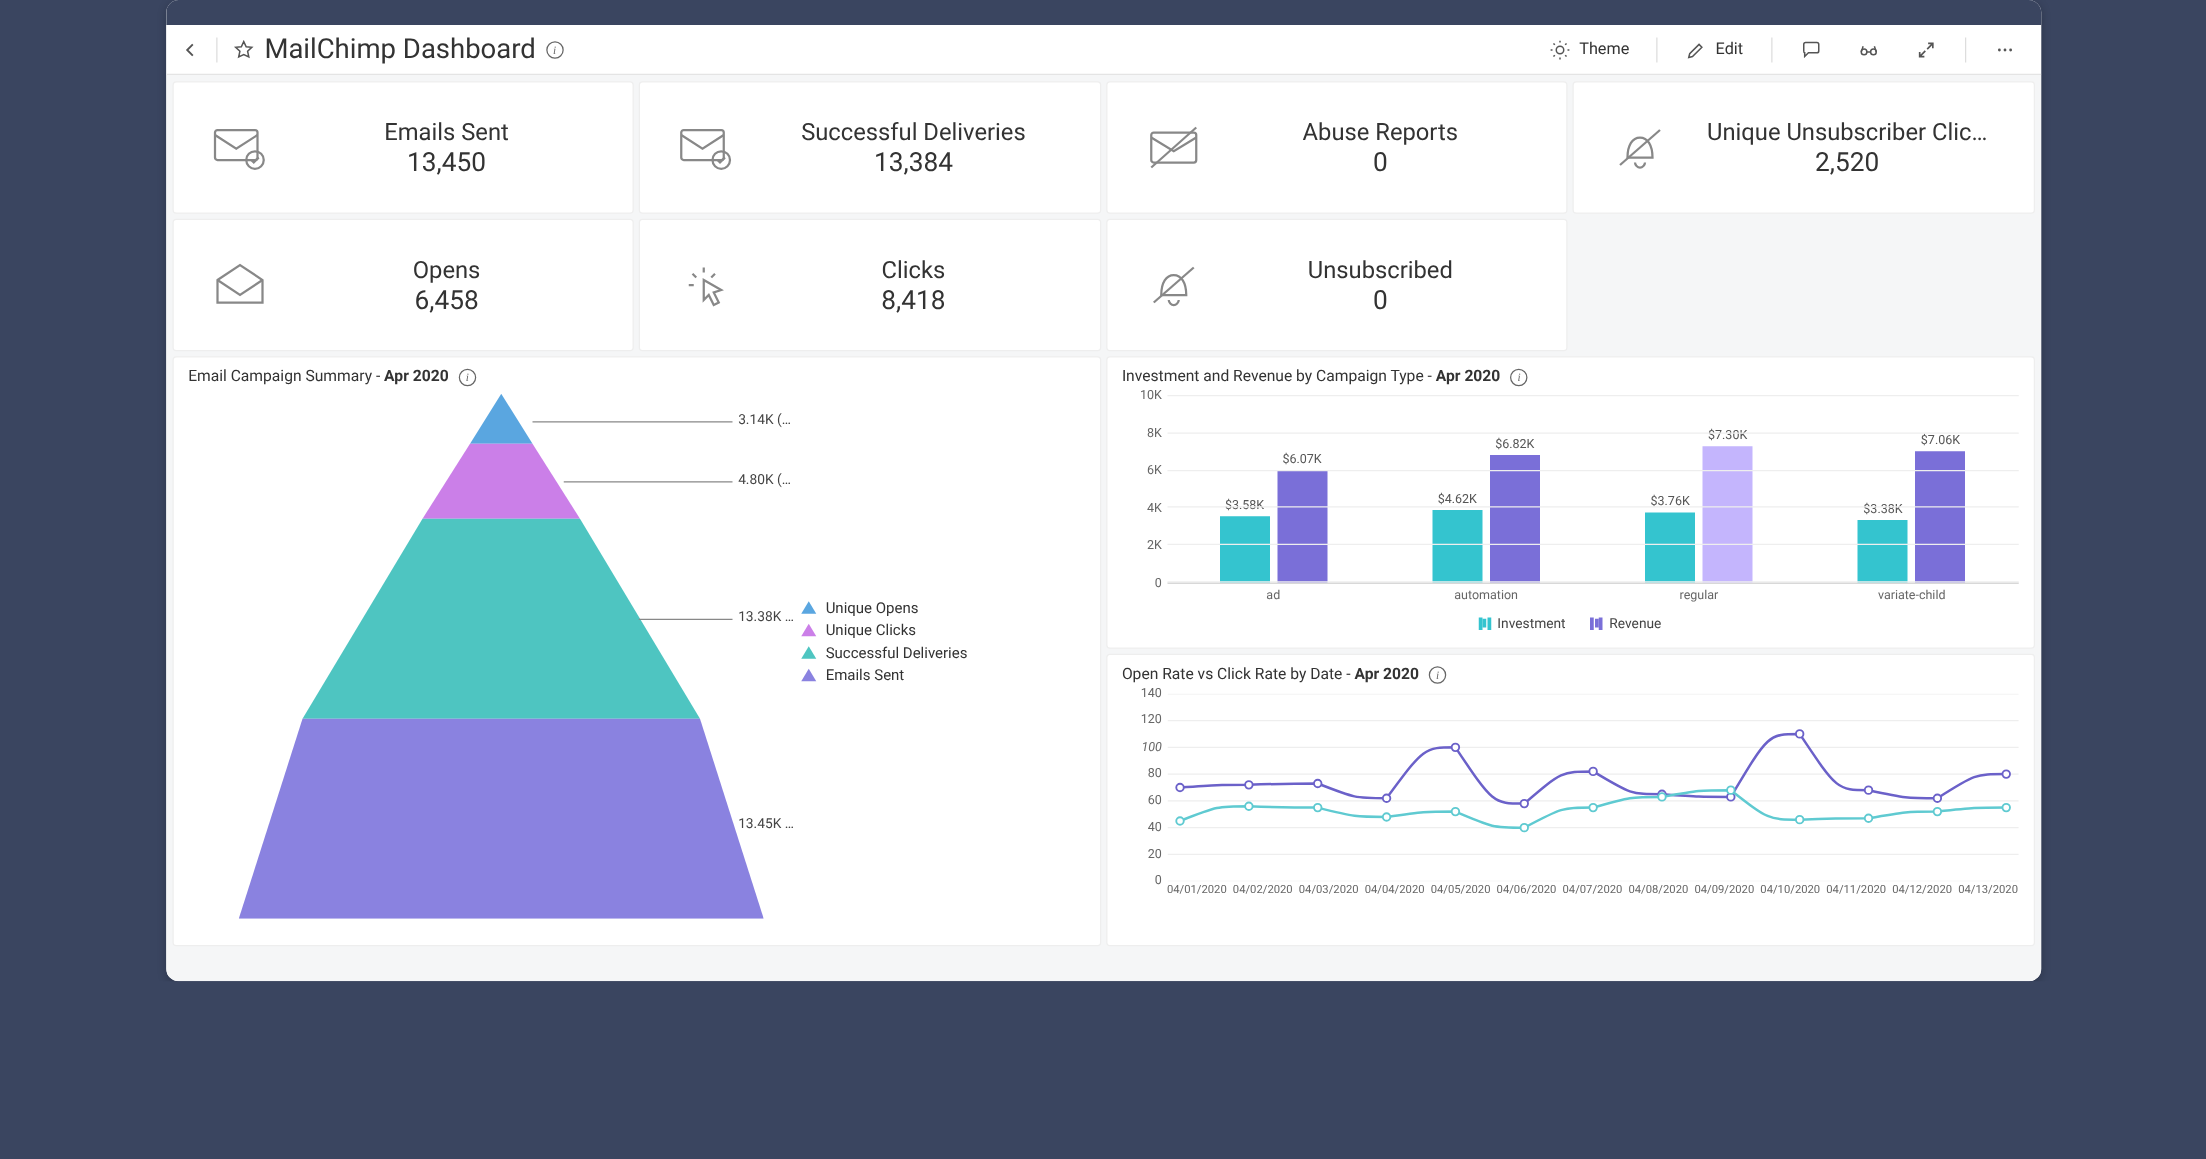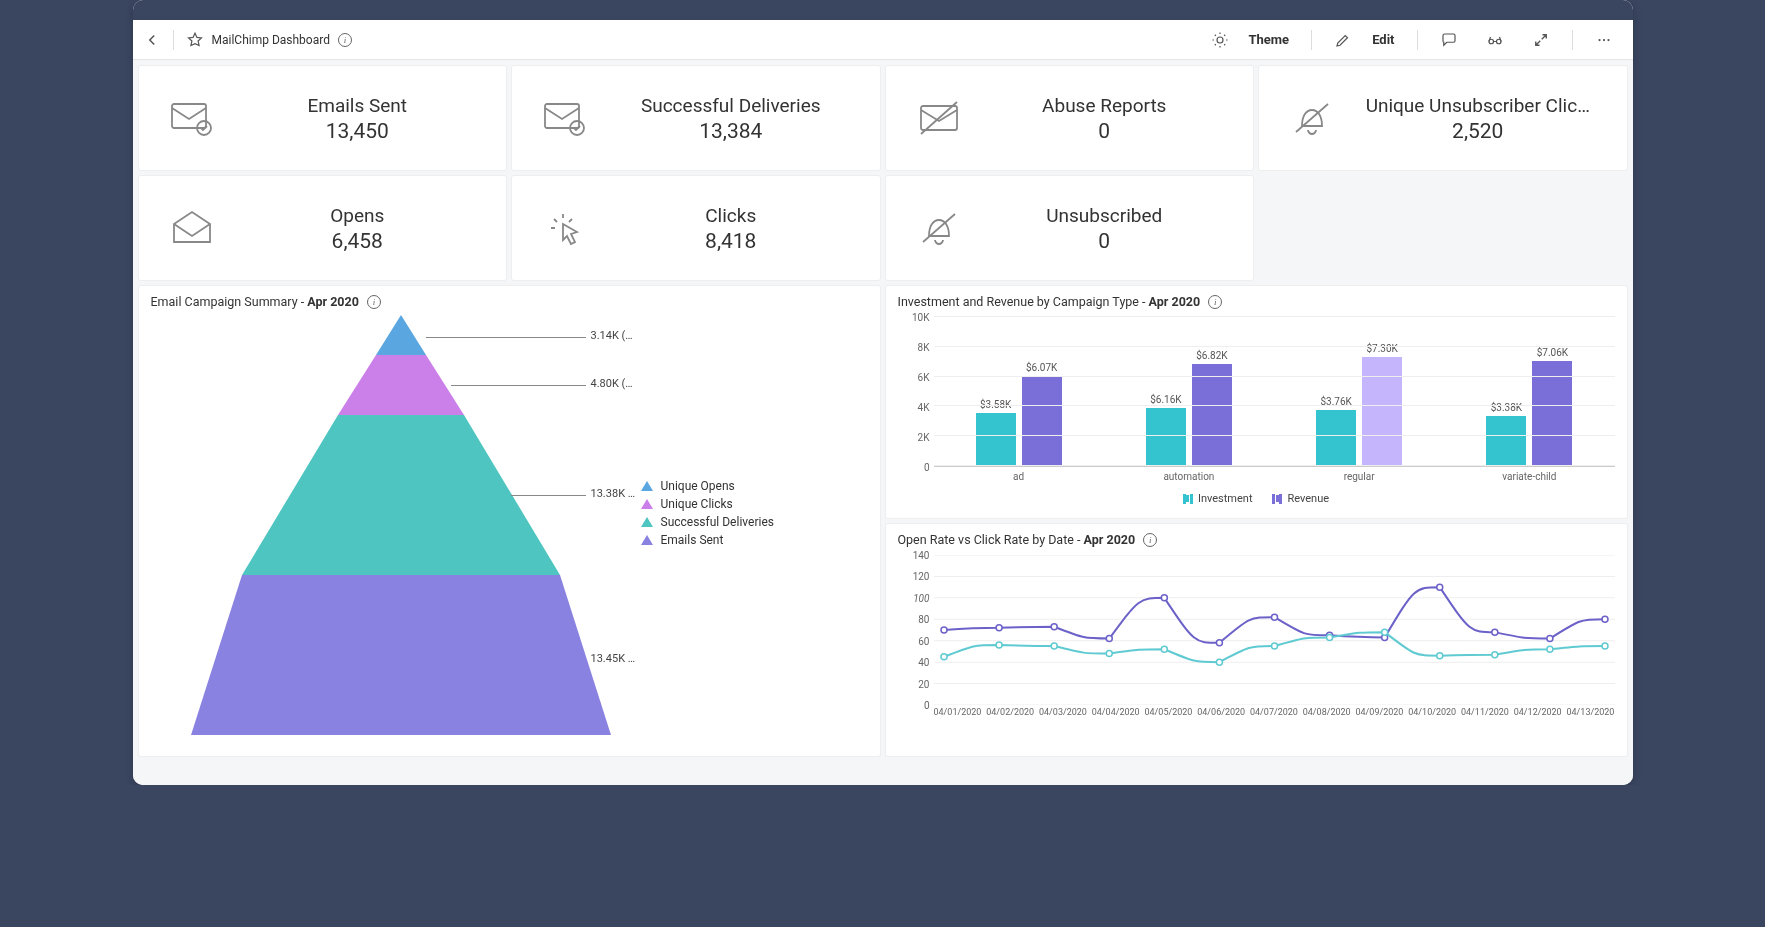--- a/index.html
+++ b/index.html
@@ -1,23 +1,23 @@
 <!DOCTYPE html>
 <html><head>
 <meta charset="utf-8">
 <style>
 * { box-sizing: border-box; margin: 0; padding: 0; }
 body { font-family: -apple-system, BlinkMacSystemFont, "Segoe UI", Roboto, Arial, sans-serif; background: #3a4560; color: #222; }
 .frame { width: 1500px; height: 785px; margin: 0 auto; background: #fff; border-radius: 10px; overflow: hidden; display: flex; flex-direction: column; box-shadow: 0 2px 8px rgba(0,0,0,.2);}
 .topstrip { height: 20px; background: #3a4560; }
 .toolbar { height: 40px; display: flex; align-items: center; padding: 0 10px; border-bottom: 1px solid #e4e4e4; gap: 8px; background: #fff;}
 .toolbar .sep { width: 1px; height: 20px; background: #ddd; margin: 0 4px;}
-.toolbar .title { font-size: 12px; color: #333; text-align: right;}
+.toolbar .title { font-size: 22px; color: #333; text-align: right;}
 .toolbar .grow { flex: 1; }
-.tb-btn { display: flex; align-items: center; gap: 20px; padding: 4px 10px; font-size: 13px; color: #333; cursor: pointer; border-radius: 4px; font-weight: bold;}
+.tb-btn { display: flex; align-items: center; gap: 6px; padding: 4px 10px; font-size: 13px; color: #333; cursor: pointer; border-radius: 4px;}
 .tb-icon { width: 18px; height: 18px; display:inline-flex; align-items:center; justify-content:center; color:#555;}
 .content { flex: 1; background: #f5f6f7; padding: 6px; overflow: hidden;}
 .grid { display: grid; grid-template-columns: repeat(4, 1fr); grid-auto-rows: 104px; gap: 6px; }
 .card { background: #fff; border-radius: 2px; box-shadow: 0 0 0 1px #eee; display: flex; align-items: center; justify-content: flex-start; padding: 0 18px; overflow:hidden;}
 .card .icon-wrap{ width:70px; display:flex; align-items:center; justify-content:center;}
 .card .icon-wrap svg{ width:48px; height:48px; stroke:#888; fill:none; stroke-width:1.8;}
 .card .txt { flex:1; text-align:center;}
 .card .txt .label { font-size: 19px; color:#333; white-space:nowrap; overflow:hidden; text-overflow:ellipsis;}
 .card .txt .value { font-size: 21px; color:#333; margin-top:2px;}
 .logo-card{ background:#fff6f2; display:flex; align-items:center; justify-content:center; gap:18px; font-weight:700;}
@@ -302,21 +302,21 @@
                   <div class="group">
                     <div class="bar" style="height: 35.8%; background: rgb(52, 196, 207);">
                       <div class="lbl">$3.58K</div>
                     </div>
                     <div class="bar" style="height: 60.7%; background: rgb(122, 111, 216);">
                       <div class="lbl">$6.07K</div>
                     </div>
                   </div>
                   <div class="group">
                     <div class="bar" style="height: 39.1%; background: rgb(52, 196, 207);">
-                      <div class="lbl">$6.16K</div>
+                      <div class="lbl">$4.62K</div>
                     </div>
                     <div class="bar" style="height: 68.2%; background: rgb(122, 111, 216);">
                       <div class="lbl">$6.82K</div>
                     </div>
                   </div>
                   <div class="group">
                     <div class="bar" style="height: 37.6%; background: rgb(52, 196, 207);">
                       <div class="lbl">$3.76K</div>
                     </div>
                     <div class="bar" style="height: 73%; background: #c4b5fd;">

